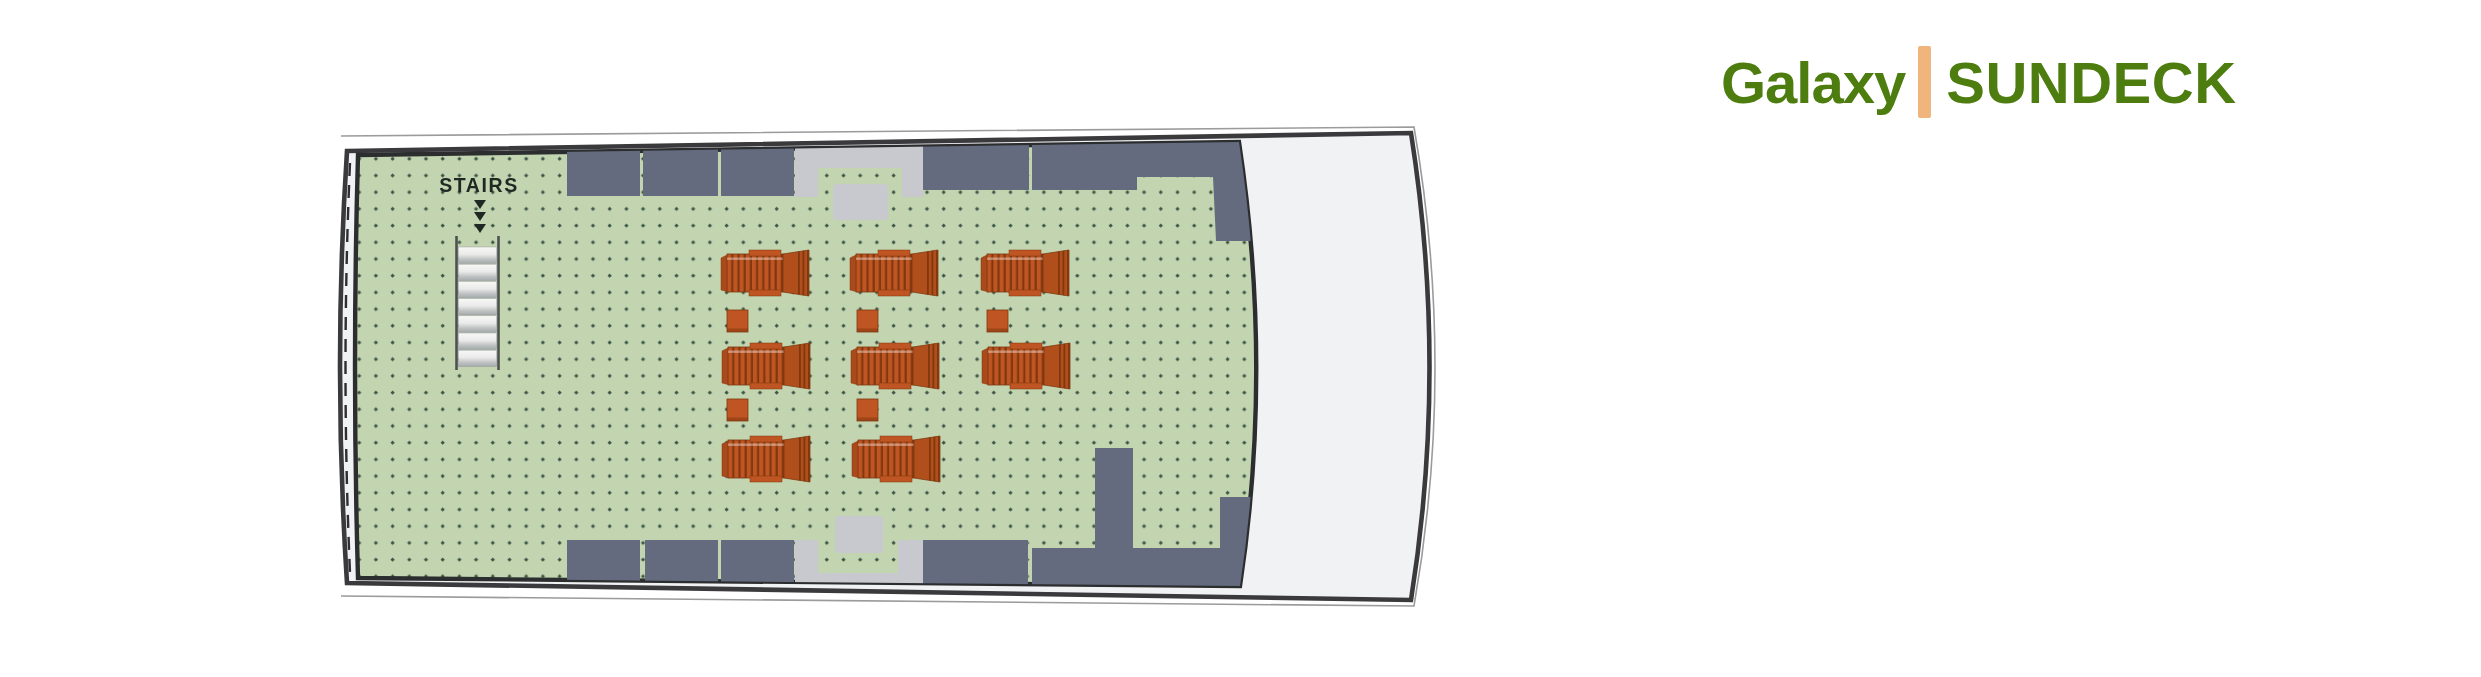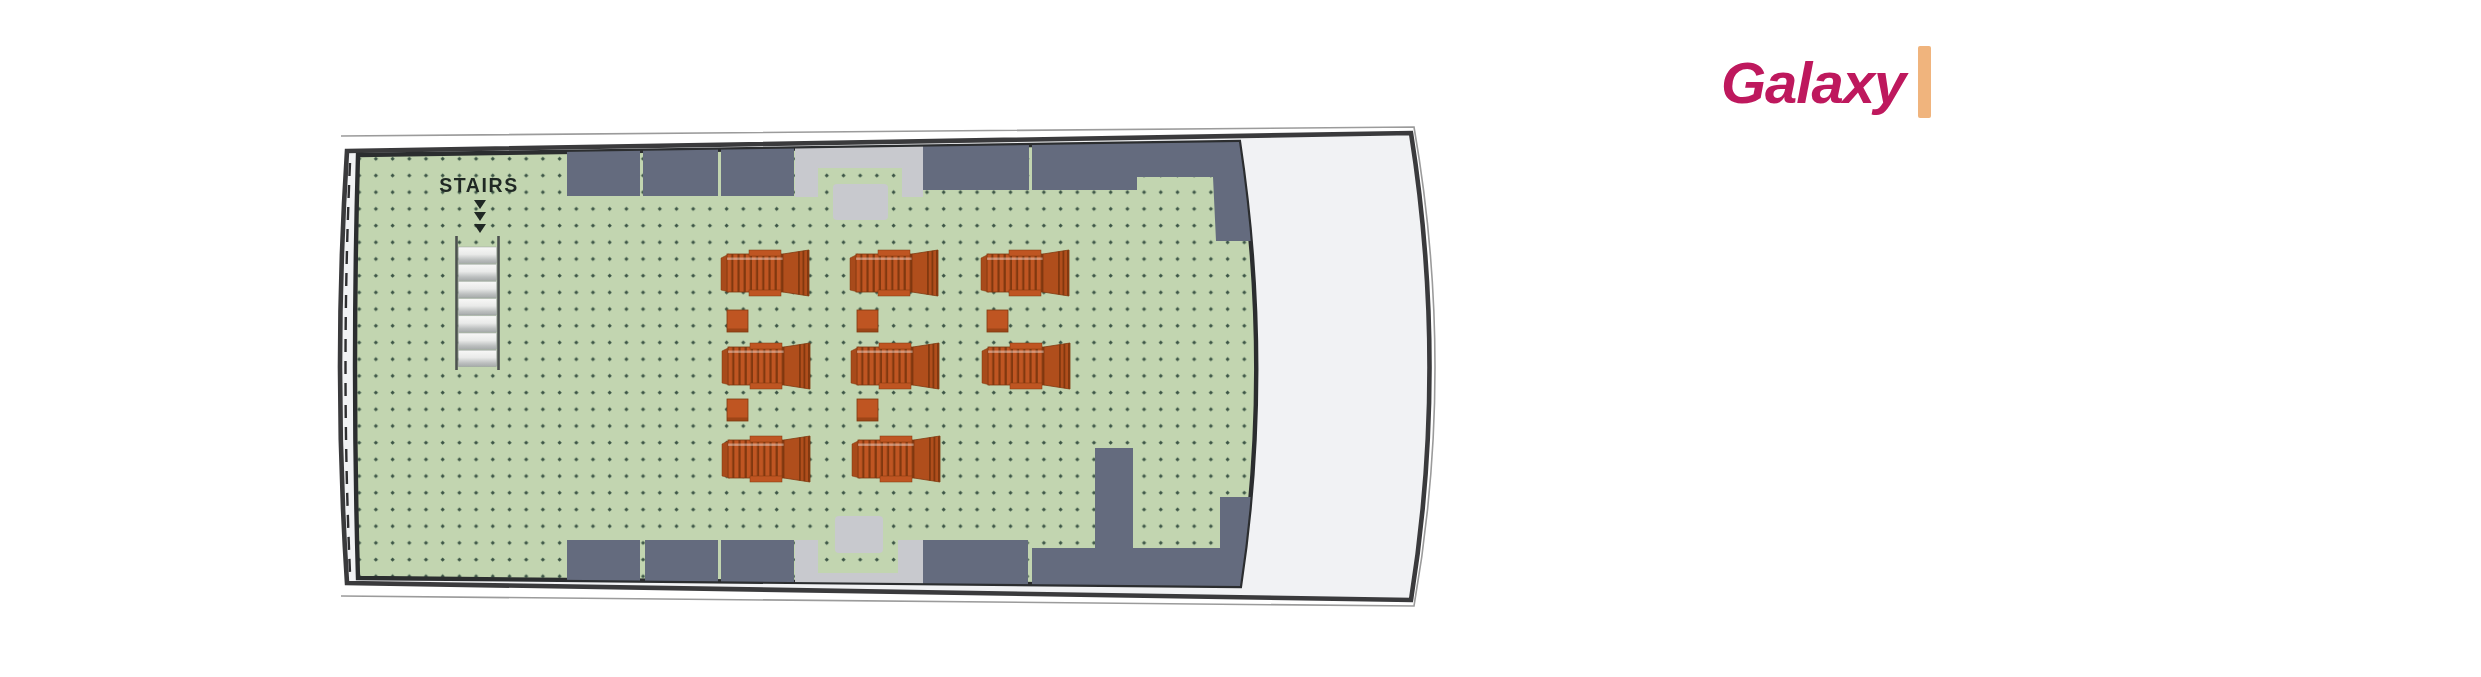--- a/index.html
+++ b/index.html
@@ -113,18 +113,19 @@
         <use x="852" y="436" href="#lounger" xlink:href="#lounger"></use>
         <use x="727" y="310" href="#dtable" xlink:href="#dtable"></use>
         <use x="857" y="310" href="#dtable" xlink:href="#dtable"></use>
         <use x="987" y="310" href="#dtable" xlink:href="#dtable"></use>
         <use x="727" y="399" href="#dtable" xlink:href="#dtable"></use>
         <use x="857" y="399" href="#dtable" xlink:href="#dtable"></use>
       </g>
     <text class="stairs-text" x="479" y="192" text-anchor="middle" fill="#202824">STAIRS</text>
   </svg>
 
-  <div class="title-block" style="color: #be185d; font-style: italic;">
+  <div class="title-block" style="color: #4d7c0f;">
     <span class="brand">Galaxy</span>
     <span class="divider-bar" style="background: rgb(240, 180, 125);"></span>
+    <span class="deckname">SUNDECK</span>
   </div>
 
 </div>
 
 </body></html>

